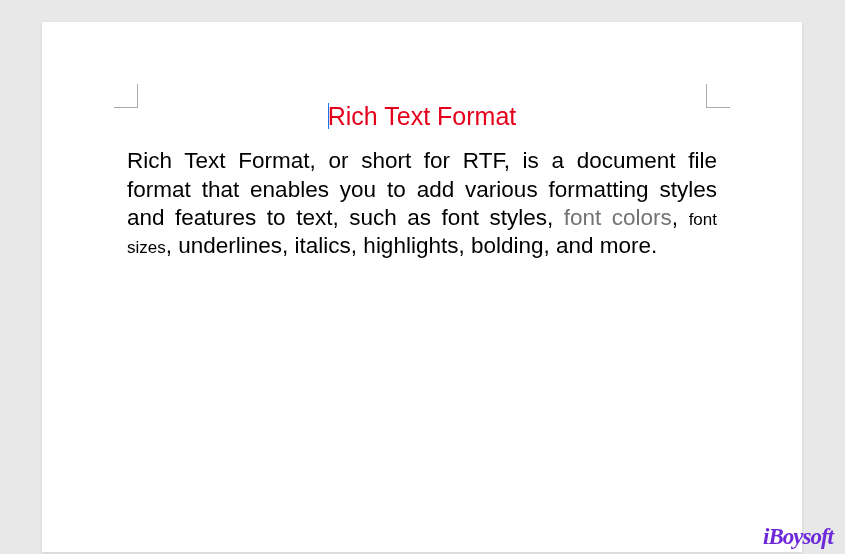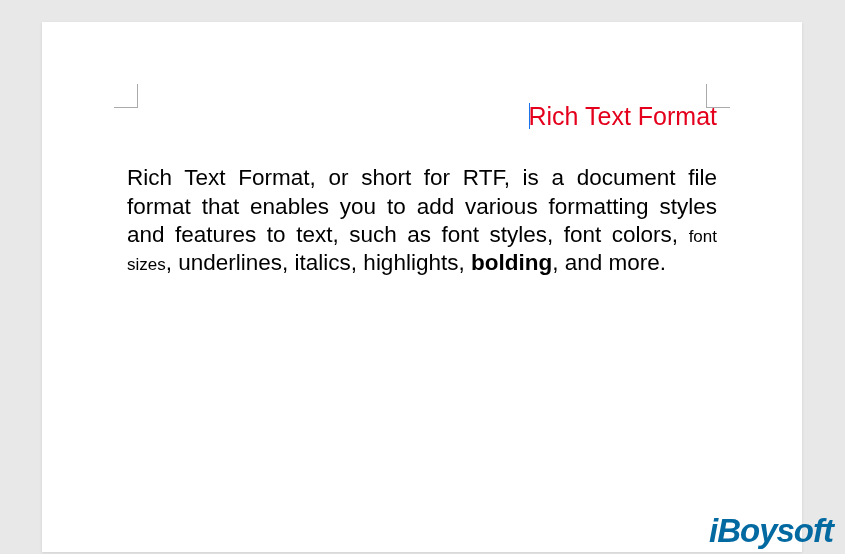--- a/index.html
+++ b/index.html
@@ -37,24 +37,24 @@
       border-right-width: 1px;
       border-bottom-width: 1px;
     }
     .crop-tr {
       top: 62px;
       right: 72px;
       border-left-width: 1px;
       border-bottom-width: 1px;
     }
     .title {
-      text-align: right;
+      text-align: center;
       font-size: 25px;
       font-weight: normal;
-      margin-bottom: 33px;
+      margin-bottom: 16px;
       position: relative;
     }
     .title-text {
       color: #e4001c;
     }
     .cursor {
       display: inline-block;
       width: 1px;
       height: 26px;
       background: #1a73e8;
@@ -64,46 +64,47 @@
       top: -2px;
     }
     .body-text {
       font-size: 22.5px;
       line-height: 1.25;
       color: #000;
       text-align: justify;
       margin-bottom: 24px;
     }
     .font-colors {
-      color: #000000;
+      color: #737373;
     }
     .font-sizes {
       font-size: 17px;
     }
     .underlines {
     }
     .italics {
     }
     .bolding {
-      font-weight: bold;
+      font-weight: normal;
     }
     .watermark {
       position: absolute;
       right: 12px;
       bottom: 4px;
       display: flex;
       align-items: baseline;
       font-family: Arial, Helvetica, sans-serif;
     }
     .watermark-text {
-      color: #0369a1;
+      color: #6d28d9;
       font-style: italic;
       font-weight: bold;
-      font-size: 33px;
+      font-size: 23px;
       letter-spacing: -1px;
+      font-family: Liberation Serif, serif;
     }
   </style>
 </head>
 <body>
 
 <div class="page">
   <div class="crop-mark crop-tl"></div>
   <div class="crop-mark crop-tr"></div>
 
   <div class="title">

